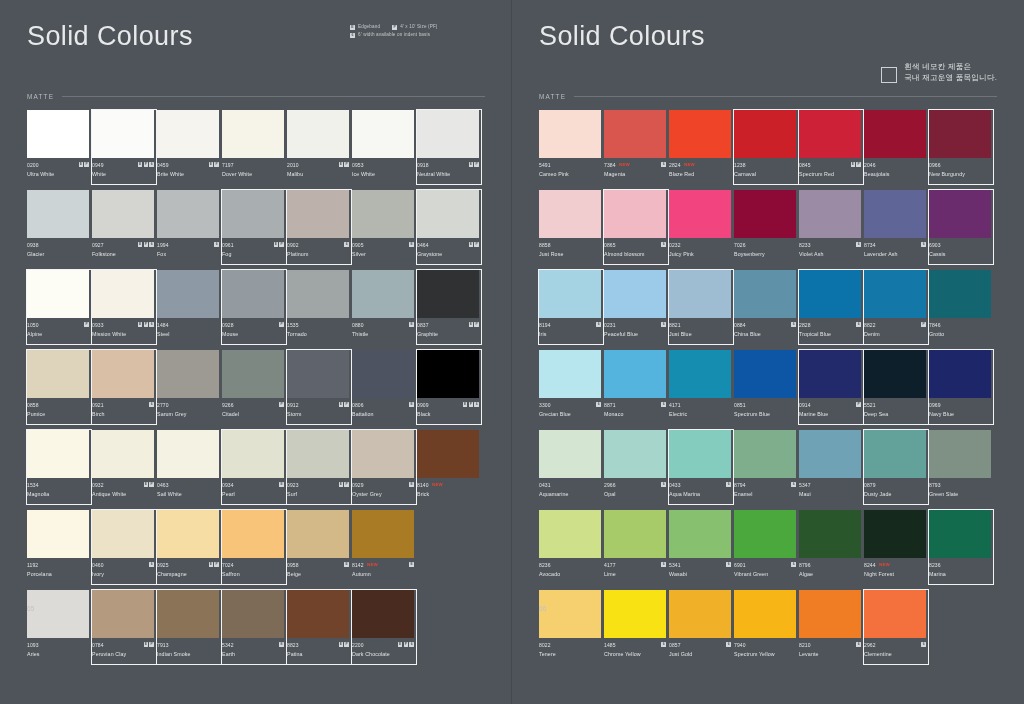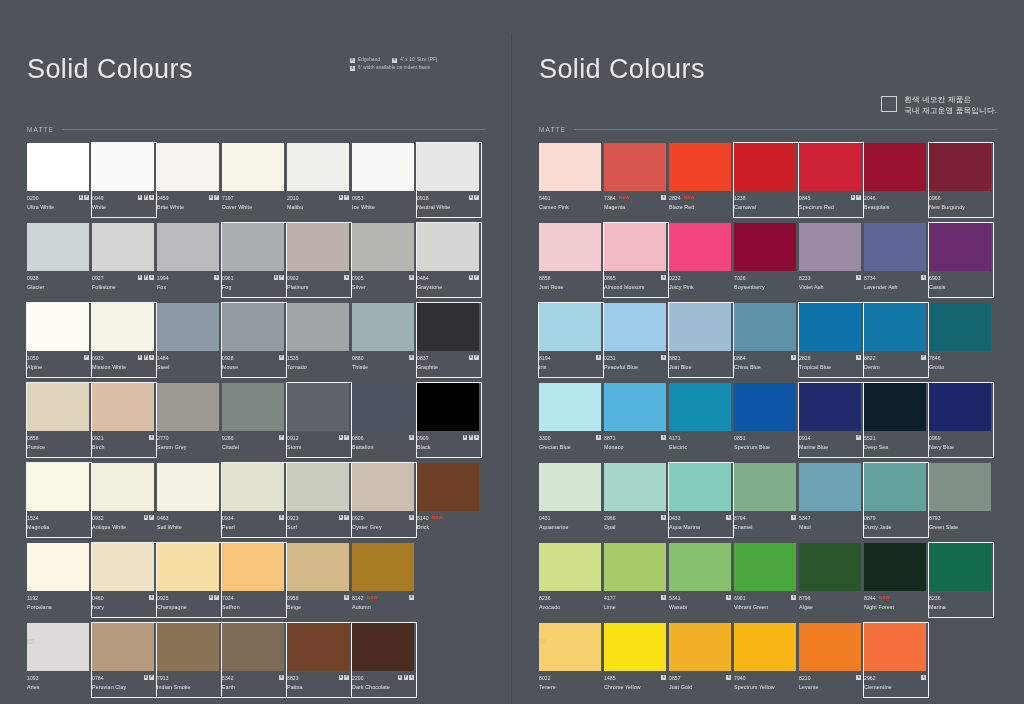--- a/index.html
+++ b/index.html
@@ -4,21 +4,21 @@
 <style>
   * { box-sizing: border-box; margin:0; padding:0; }
   html,body{ background:#4e5459; }
   body{
     width:1024px; height:704px; overflow:hidden;
     font-family:"Liberation Sans", sans-serif;
     color:#d8dadc;
     position:relative;
   }
   .spread{ display:flex; width:1024px; height:704px; }
-  .page{ position:relative; width:512px; height:632px;margin-top:33px; }
+  .page{ position:relative; width:512px; height:632px; }
   .page.left{ background:#4e5459; }
   .page.right{ background:#4e5459; }
   .gutter-line{
     position:absolute; left:511px; top:0; width:1px; height:704px;
     background:rgba(0,0,0,0.12);
   }
 
   
   .page-title{
     position:absolute; left:27px; top:21px;
@@ -36,21 +36,21 @@
     display:inline-block; width:5px; height:5px; line-height:5px;
     background:#d5d8da; color:#4e5459;
     font-size:3.6px; text-align:center; font-weight:700;
     vertical-align:middle; border-radius:0.5px;
   }
   .badge.sm{ width:4.6px; height:4.6px; line-height:4.6px; font-size:3.3px; }
 
   
   .kr-note{
     position:absolute; right:27px; top:62px;
-    display:flex; align-items:flex-start; gap:7px;
+    display:flex; align-items:flex-end; gap:7px;
   }
   .kr-box{
     width:16px; height:16px; border:1px solid #cfd2d4; background:transparent;
     flex:0 0 auto; margin-top:1px;
   }
   .kr-text{
     font-size:7.6px; line-height:10.5px; color:#e3e5e7; letter-spacing:0.2px;
     white-space:nowrap;
   }
 

